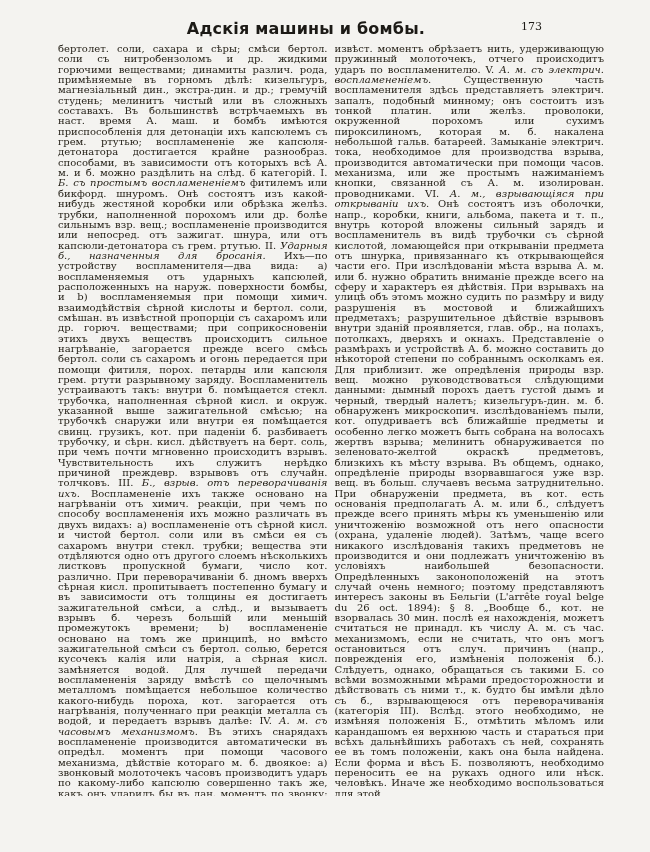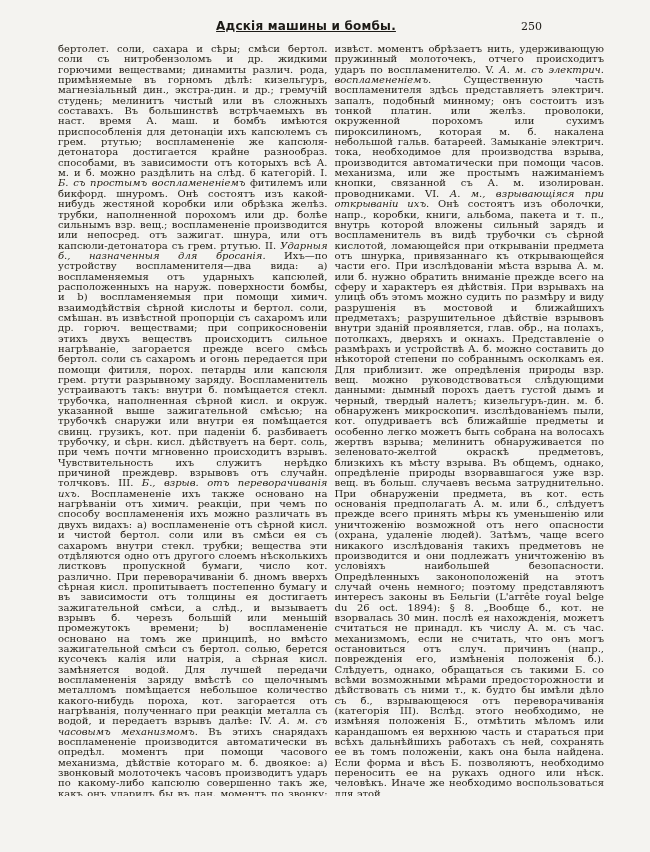--- a/index.html
+++ b/index.html
@@ -18,25 +18,24 @@
   .header{
     position:absolute;top:0;left:0;right:0;height:40px;
   }
   .running-title{
     position:absolute;
     top:19px;
     left:calc(50% - 19px);
     transform:translateX(-50%);
     font-family:"DejaVu Sans", sans-serif;
     font-weight:bold;
-    font-size:12px;
+    font-size:16px;
     letter-spacing:0.2px;
     white-space:nowrap;
     color:#1c1a16;
-    text-decoration:underline;
   }
   .page-number{
     position:absolute;
     top:20px;
     right:108px;
     font-size:11px;
     color:#1c1a16;
   }
   .columns{
     position:absolute;
@@ -60,19 +59,19 @@
   .col .it{
     font-style:italic;
   }
 </style>
 </head>
 <body>
 
 <div class="page">
   <div class="header">
     <div class="running-title">Адскія машины и бомбы.</div>
-    <div class="page-number">250</div>
+    <div class="page-number">173</div>
   </div>
   <div class="columns">
     <div class="col"><span>бертолет. соли, сахара и сѣры; смѣси бертол. соли съ нитробензоломъ и др. жидкими горючими веществами; динамиты различ. рода, примѣняемые въ горномъ дѣлѣ: кизельгуръ, магнезіальный дин., экстра-дин. и др.; гремучій студень; мелинитъ чистый или въ сложныхъ составахъ. Въ большинствѣ встрѣчаемыхъ въ наст. время А. маш. и бомбъ имѣются приспособленія для детонаціи ихъ капсюлемъ съ грем. ртутью; воспламененіе же капсюля-детонатора достигается крайне разнообраз. способами, въ зависимости отъ которыхъ всѣ А. м. и б. можно раздѣлить на слѣд. 6 категорій. I. </span><span class="it">Б. съ простымъ воспламененіемъ</span><span> фитилемъ или бикфорд. шнуромъ. Онѣ состоятъ изъ какой-нибудь жестяной коробки или обрѣзка желѣз. трубки, наполненной порохомъ или др. болѣе сильнымъ взр. вещ.; воспламененіе производится или непосред. отъ зажигат. шнура, или отъ капсюли-детонатора съ грем. ртутью. II. </span><span class="it">Ударныя б., назначенныя для бросанія.</span><span> Ихъ—по устройству воспламенителя—два вида: а) воспламеняемыя отъ ударныхъ капсюлей, расположенныхъ на наруж. поверхности бомбы, и b) воспламеняемыя при помощи химич. взаимодѣйствія сѣрной кислоты и бертол. соли, смѣшан. въ извѣстной пропорціи съ сахаромъ или др. горюч. веществами; при соприкосновеніи этихъ двухъ веществъ происходитъ сильное нагрѣваніе, загорается прежде всего смѣсь бертол. соли съ сахаромъ и огонь передается при помощи фитиля, порох. петарды или капсюля грем. ртути разрывному заряду. Воспламенитель устраиваютъ такъ: внутри б. помѣщается стекл. трубочка, наполненная сѣрной кисл. и окруж. указанной выше зажигательной смѣсью; на трубочкѣ снаружи или внутри ея помѣщается свинц. грузикъ, кот. при паденіи б. разбиваетъ трубочку, и сѣрн. кисл. дѣйствуетъ на берт. соль, при чемъ почти мгновенно происходитъ взрывъ. Чувствительность ихъ служитъ нерѣдко причиной преждевр. взрывовъ отъ случайн. толчковъ. III. </span><span class="it">Б., взрыв. отъ переворачиванія ихъ.</span><span> Воспламененіе ихъ также основано на нагрѣваніи отъ химич. реакціи, при чемъ по способу воспламененія ихъ можно различать въ двухъ видахъ: а) воспламененіе отъ сѣрной кисл. и чистой бертол. соли или въ смѣси ея съ сахаромъ внутри стекл. трубки; вещества эти отдѣляются одно отъ другого слоемъ нѣсколькихъ листковъ пропускной бумаги, число кот. различно. При переворачиваніи б. дномъ вверхъ сѣрная кисл. пропитываетъ постепенно бумагу и въ зависимости отъ толщины ея достигаетъ зажигательной смѣси, а слѣд., и вызываетъ взрывъ б. черезъ большій или меньшій промежутокъ времени; b) воспламененіе основано на томъ же принципѣ, но вмѣсто зажигательной смѣси съ бертол. солью, берется кусочекъ калія или натрія, а сѣрная кисл. замѣняется водой. Для лучшей передачи воспламененія заряду вмѣстѣ со щелочнымъ металломъ помѣщается небольшое количество какого-нибудь пороха, кот. загорается отъ нагрѣванія, полученнаго при реакціи металла съ водой, и передаетъ взрывъ далѣе: IV. </span><span class="it">А. м. съ часовымъ механизмомъ.</span><span> Въ этихъ снарядахъ воспламененіе производится автоматически въ опредѣл. моментъ при помощи часового механизма, дѣйствіе котораго м. б. двоякое: а) звонковый молоточекъ часовъ производитъ ударъ по какому-либо капсюлю совершенно такъ же, какъ онъ ударилъ бы въ дан. моментъ по звонку: b) час. механизмъ снабженъ ножомъ, кот. въ</span></div>
     <div class="col"><span>извѣст. моментъ обрѣзаетъ нить, удерживающую пружинный молоточекъ, отчего происходитъ ударъ по воспламенителю. V. </span><span class="it">А. м. съ электрич. воспламененіемъ.</span><span> Существенную часть воспламенителя здѣсь представляетъ электрич. запалъ, подобный минному; онъ состоитъ изъ тонкой платин. или желѣз. проволоки, окруженной порохомъ или сухимъ пироксилиномъ, которая м. б. накалена небольшой гальв. батареей. Замыканіе электрич. тока, необходимое для производства взрыва, производится автоматически при помощи часов. механизма, или же простымъ нажиманіемъ кнопки, связанной съ А. м. изолирован. проводниками. VI. </span><span class="it">А. м., взрывающіяся при открываніи ихъ.</span><span> Онѣ состоятъ изъ оболочки, напр., коробки, книги, альбома, пакета и т. п., внутрь которой вложены сильный зарядъ и воспламенитель въ видѣ трубочки съ сѣрной кислотой, ломающейся при открываніи предмета отъ шнурка, привязаннаго къ открывающейся части его. При изслѣдованіи мѣста взрыва А. м. или б. нужно обратить вниманіе прежде всего на сферу и характеръ ея дѣйствія. При взрывахъ на улицѣ объ этомъ можно судить по размѣру и виду разрушенія въ мостовой и ближайшихъ предметахъ; разрушительное дѣйствіе взрывовъ внутри зданій проявляется, глав. обр., на полахъ, потолкахъ, дверяхъ и окнахъ. Представленіе о размѣрахъ и устройствѣ А. б. можно составить до нѣкоторой степени по собраннымъ осколкамъ ея. Для приблизит. же опредѣленія природы взр. вещ. можно руководствоваться слѣдующими данными: дымный порохъ даетъ густой дымъ и черный, твердый налетъ; кизельгуръ-дин. м. б. обнаруженъ микроскопич. изслѣдованіемъ пыли, кот. опудриваетъ всѣ ближайшіе предметы и особенно легко можетъ быть собрана на волосахъ жертвъ взрыва; мелинитъ обнаруживается по зеленовато-желтой окраскѣ предметовъ, близкихъ къ мѣсту взрыва. Въ общемъ, однако, опредѣленіе природы взорвавшагося уже взр. вещ. въ больш. случаевъ весьма затруднительно. При обнаруженіи предмета, въ кот. есть основанія предполагать А. м. или б., слѣдуетъ прежде всего принять мѣры къ уменьшенію или уничтоженію возможной отъ него опасности (охрана, удаленіе людей). Затѣмъ, чаще всего никакого изслѣдованія такихъ предметовъ не производится и они подлежатъ уничтоженію въ условіяхъ наибольшей безопасности. Опредѣленныхъ законоположеній на этотъ случай очень немного; поэтому представляютъ интересъ законы въ Бельгіи (L'arrête royal belge du 26 oct. 1894): § 8. „Вообще б., кот. не взорвалась 30 мин. послѣ ея нахожденія, можетъ считаться не принадл. къ числу А. м. съ час. механизмомъ, если не считать, что онъ могъ остановиться отъ случ. причинъ (напр., поврежденія его, измѣненія положенія б.). Слѣдуетъ, однако, обращаться съ такими Б. со всѣми возможными мѣрами предосторожности и дѣйствовать съ ними т., к. будто бы имѣли дѣло съ б., взрывающеюся отъ переворачиванія (категорія III). Вслѣд. этого необходимо, не измѣняя положенія Б., отмѣтить мѣломъ или карандашомъ ея верхнюю часть и стараться при всѣхъ дальнѣйшихъ работахъ съ ней, сохранять ее въ томъ положеніи, какъ она была найдена. Если форма и вѣсъ Б. позволяютъ, необходимо переносить ее на рукахъ одного или нѣск. человѣкъ. Иначе же необходимо воспользоваться для этой</span></div>
   </div>
 </div>
 
 </body></html>

